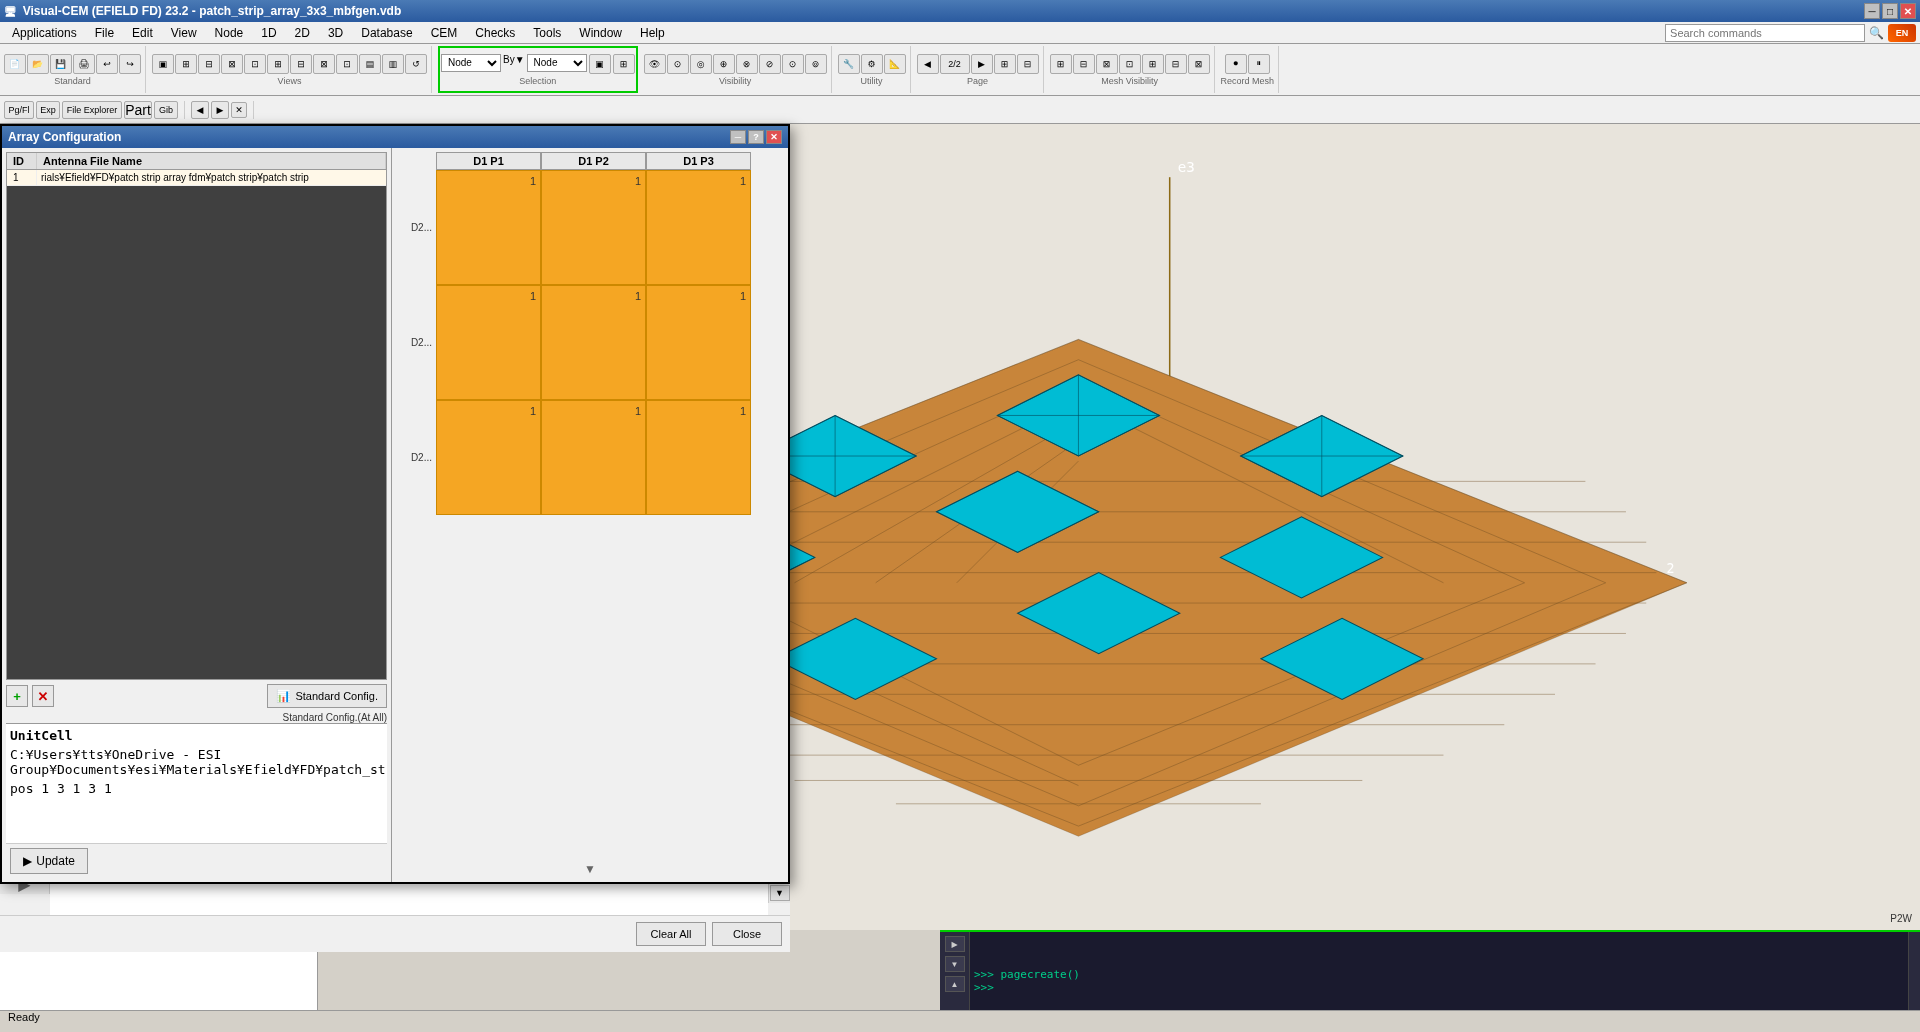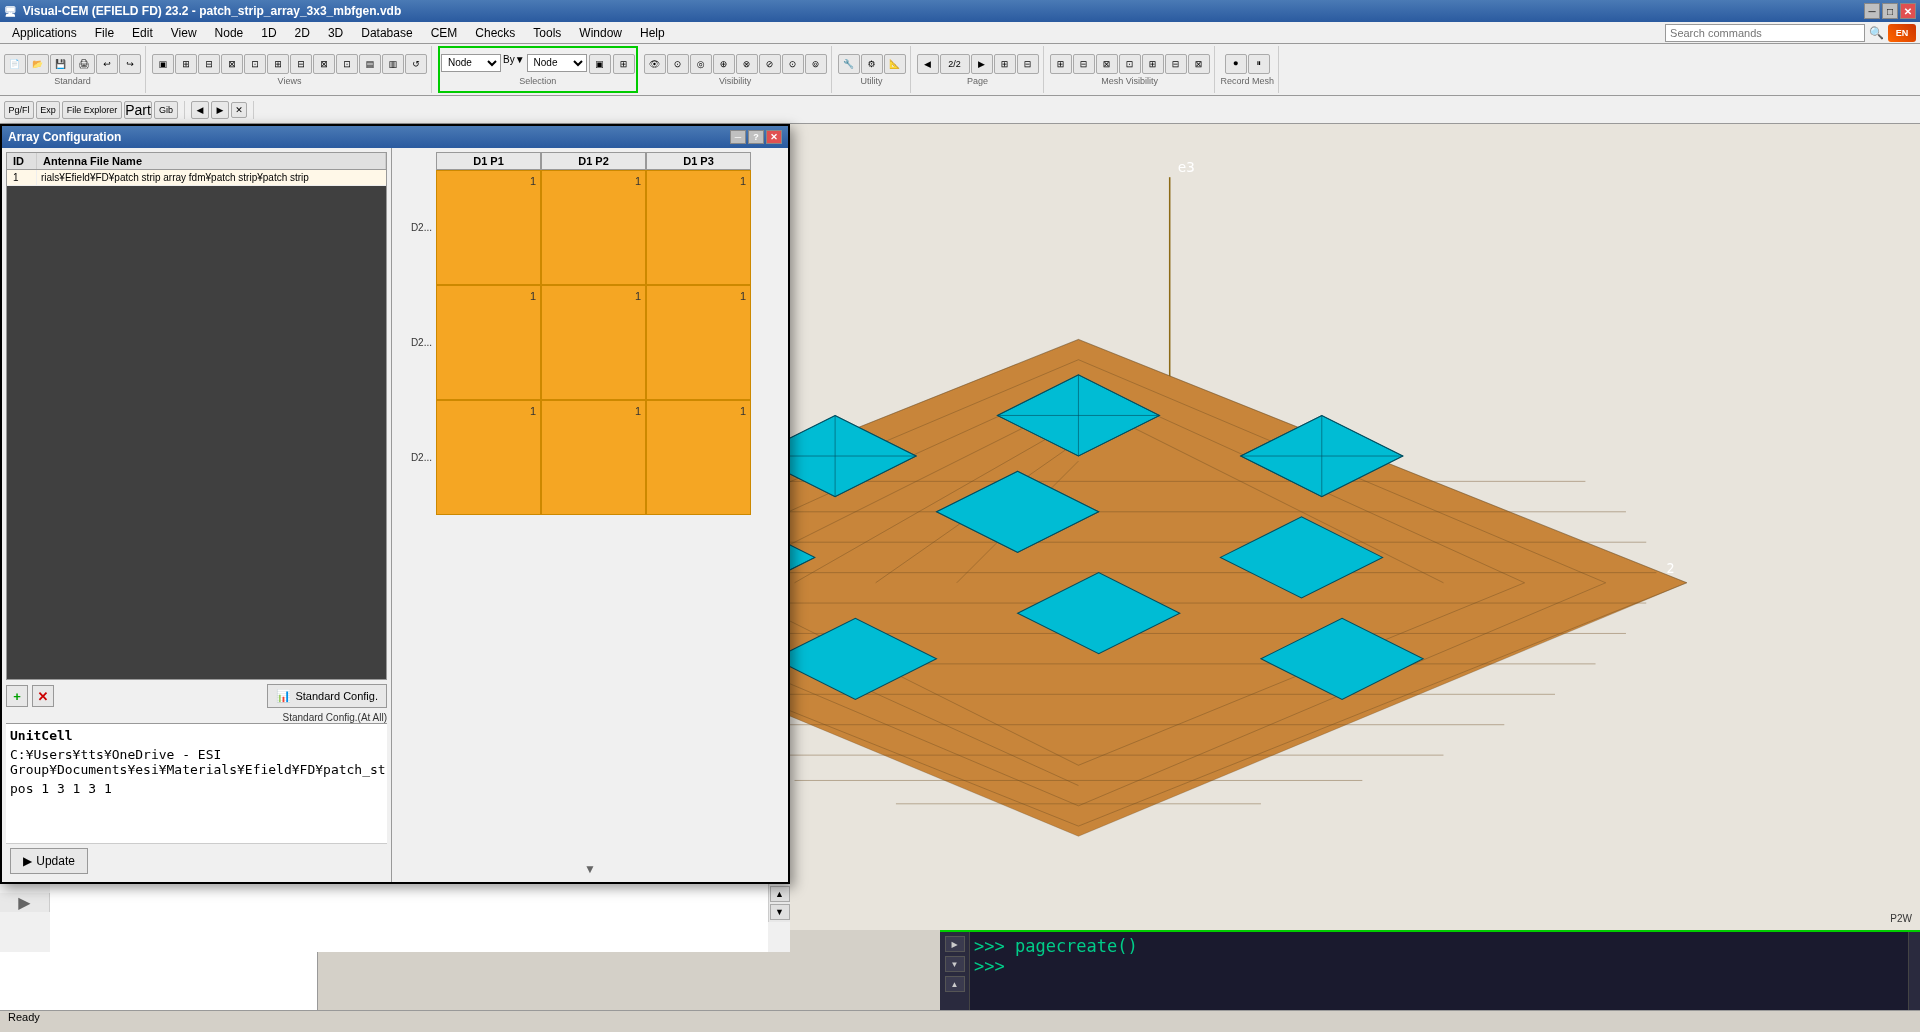--- a/index.html
+++ b/index.html
@@ -508,23 +508,24 @@
       border: 1px solid #555;
       cursor: pointer;
       font-size: 8px;
       color: #ccc;
       display: flex; align-items: center; justify-content: center;
     }
     #console-main {
       flex: 1;
       padding: 4px;
       font-family: monospace;
-      font-size: 17px;
+      font-size: 11px;
       color: #00cc88;
       overflow: auto;
+      margin-top: 32px;
     }
     #console-scrollbar {
       width: 12px;
       background: #2a2a3e;
       border-left: 1px solid #444;
     }
 
     
     #vp-inner {
       position: absolute;
@@ -938,20 +939,24 @@
         <span style="font-size:16px; color:#666;">▶</span>
       </div>
       <div id="sub-dialog-middle" style="flex:1; background:white; padding:4px; font-size:11px; font-family:monospace; overflow:auto;">
         <div>¥patch strip array fd</div>
       </div>
       <div id="sub-dialog-right" style="width:22px; display:flex; flex-direction:column; align-items:center; justify-content:space-around; background:#e8e8e8; border-left:1px solid #ccc;">
         <div class="small-btn">▲</div>
         <div class="small-btn">▼</div>
       </div>
     </div>
+    <div id="sub-dialog-buttons" style="display:flex; justify-content:flex-end; gap:6px; padding:6px 8px; border-top:1px solid #ccc; background:#f0f0f0;">
+      <button class="sub-btn">Clear All</button>
+      <button class="sub-btn">Close</button>
+    </div>
   </div>
 
   <div id="right-console">
     <div id="console-content">
       <div id="console-left">
         <div class="console-side-btn">▶</div>
         <div class="console-side-btn">▼</div>
         <div class="console-side-btn">▲</div>
       </div>
       <div id="console-main">

